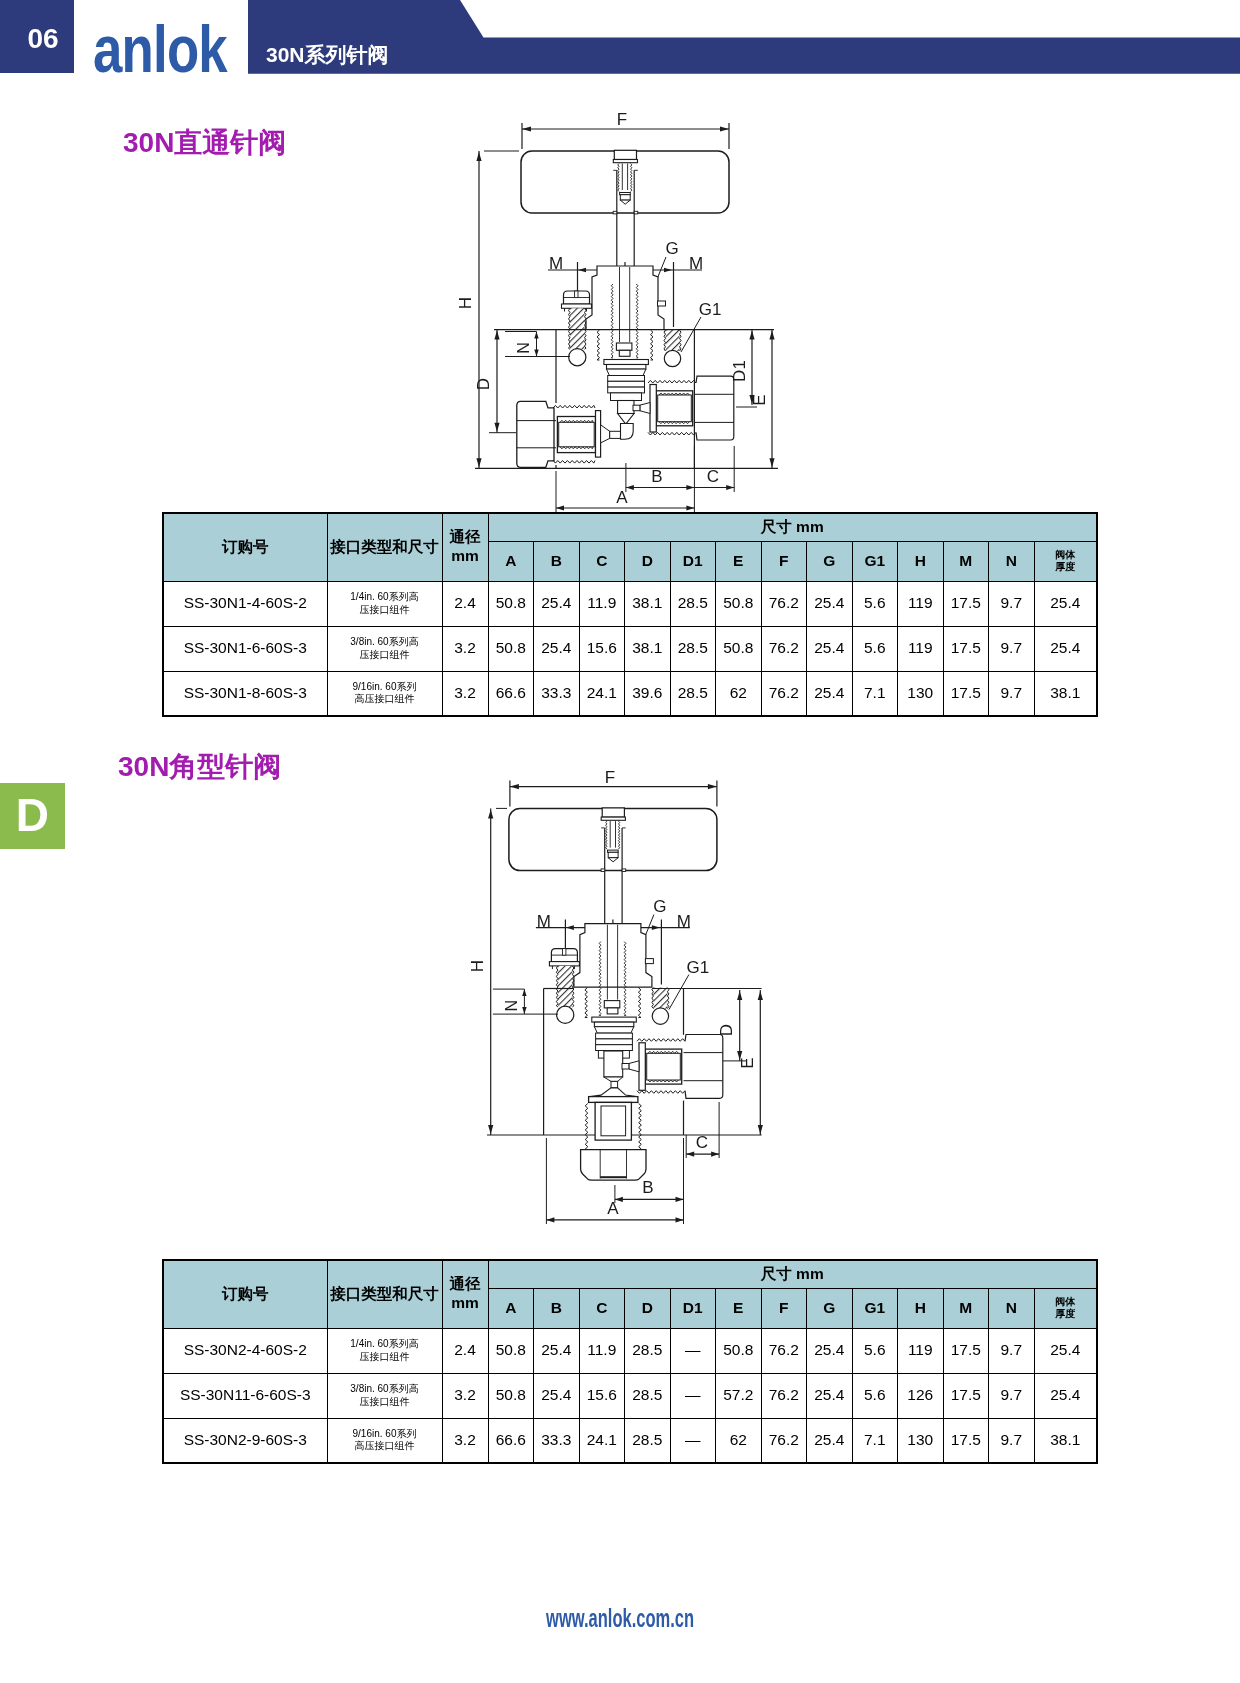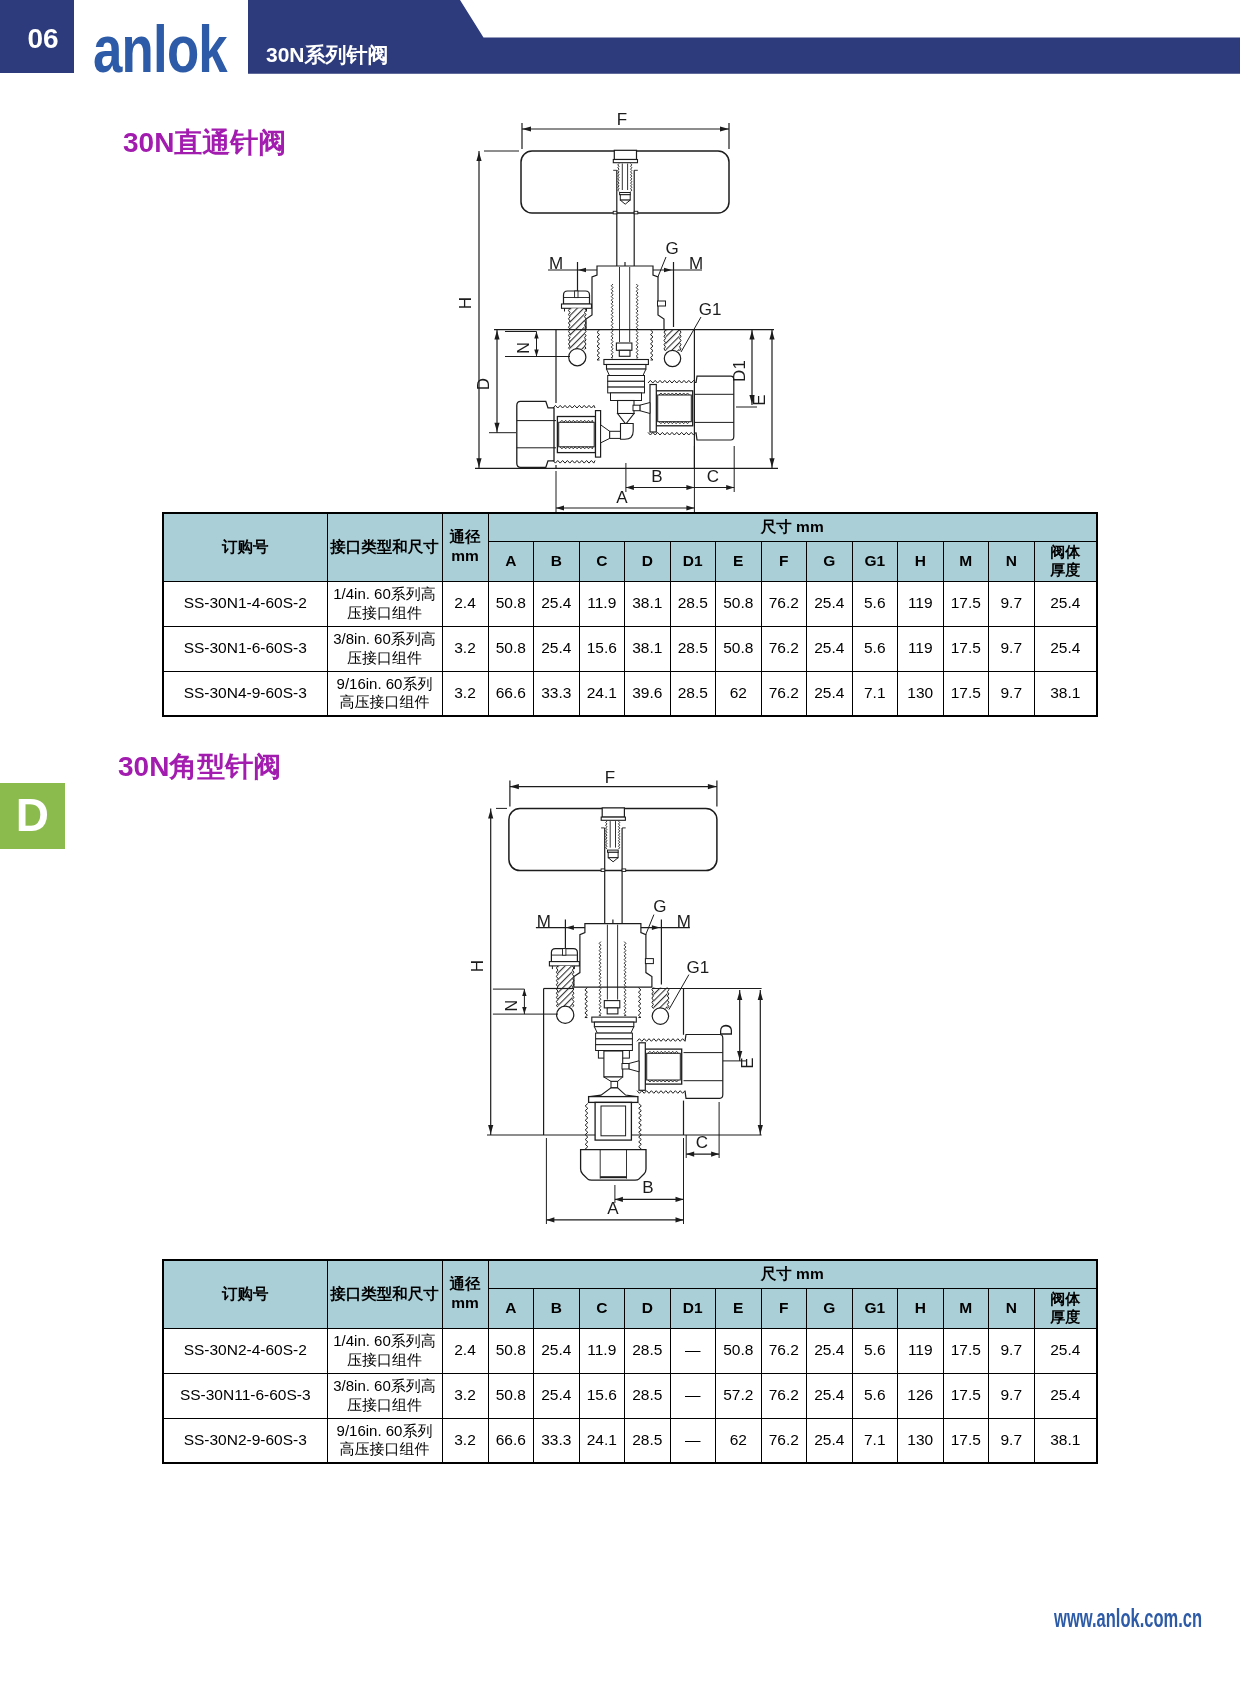--- a/index.html
+++ b/index.html
@@ -6,21 +6,21 @@
 .abs{position:absolute;}
 table.spec{position:absolute;left:162px;border-collapse:collapse;table-layout:fixed;
   font-family:"Liberation Sans",sans-serif;font-size:15.5px;color:#000;}
 table.spec td{border:1.4px solid #000;text-align:center;vertical-align:middle;padding:0;line-height:1.22;}
 table.spec{border:2.4px solid #000;}
 table.spec tr.h1 td,table.spec tr.h2 td{background:#aacfd7;}
 table.spec td.b{font-weight:bold;}
 table.spec tr.h1{height:28px;}
 table.spec tr.h2{height:40px;}
 table.spec tr.d{height:45px;}
-table.spec td.fs14{font-size:15px;}
+table.spec td.fs14{font-size:10px;}
 </style></head>
 <body>
 
 <div class="abs" style="left:0;top:0;width:73.6px;height:73.2px;background:#2d3a7b;"></div>
 
 <div class="abs" style="left:0;top:25px;width:86px;text-align:center;color:#fff;font-size:28px;line-height:28px;font-weight:bold;">06</div>
 
 <div class="abs" style="left:93px;top:11px;width:150px;color:#2d5ba7;font-size:66px;font-weight:bold;transform:scaleX(0.80);transform-origin:0 0;letter-spacing:-1px;">anlok</div>
 
 <svg class="abs" style="left:0;top:0" width="1240" height="75" viewBox="0 0 1240 75">
@@ -476,21 +476,21 @@
         <td>50.8</td>
         <td>76.2</td>
         <td>25.4</td>
         <td>5.6</td>
         <td>119</td>
         <td>17.5</td>
         <td>9.7</td>
         <td>25.4</td>
       </tr>
 <tr class="d">
-        <td>SS-30N4-9-60S-3</td>
+        <td>SS-30N1-8-60S-3</td>
         <td class="fs14">9/16in. 60系列<br>高压接口组件</td>
         <td>3.2</td>
         <td>66.6</td>
         <td>33.3</td>
         <td>24.1</td>
         <td>39.6</td>
         <td>28.5</td>
         <td>62</td>
         <td>76.2</td>
         <td>25.4</td>
@@ -594,13 +594,13 @@
         <td>25.4</td>
         <td>7.1</td>
         <td>130</td>
         <td>17.5</td>
         <td>9.7</td>
         <td>38.1</td>
       </tr>
 </tbody>
   </table>
 
-<div class="abs" style="left:0;top:1606px;width:1240px;text-align:right;"><span style="display:inline-block;color:#2d5ba7;font-size:25px;line-height:25px;font-weight:bold;transform:scaleX(0.66);">www.anlok.com.cn</span></div>
+<div class="abs" style="left:0;top:1606px;width:1240px;text-align:center;"><span style="display:inline-block;color:#2d5ba7;font-size:25px;line-height:25px;font-weight:bold;transform:scaleX(0.66);">www.anlok.com.cn</span></div>
 
 </body></html>

